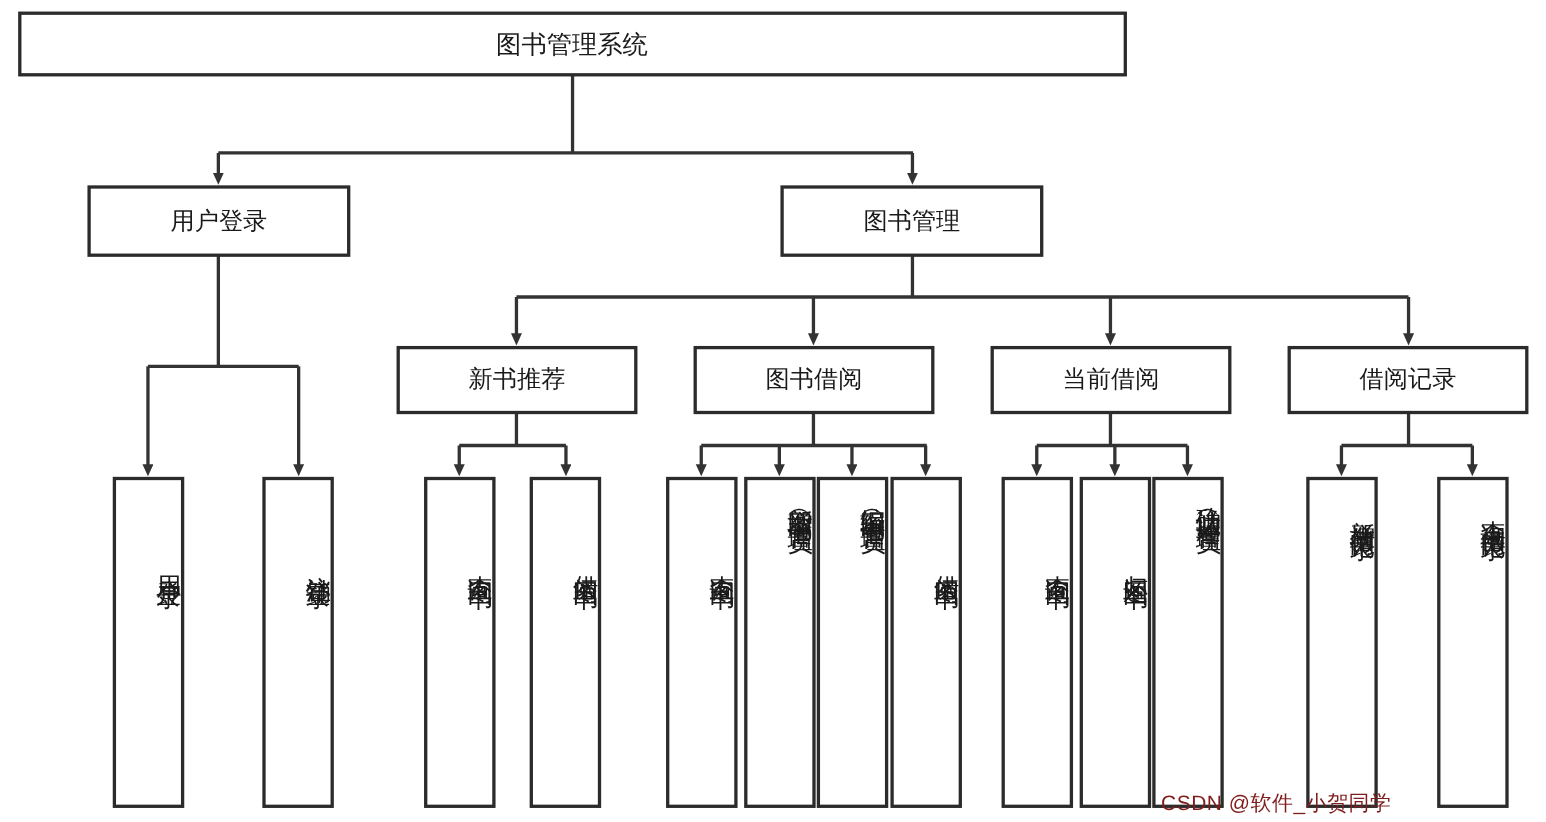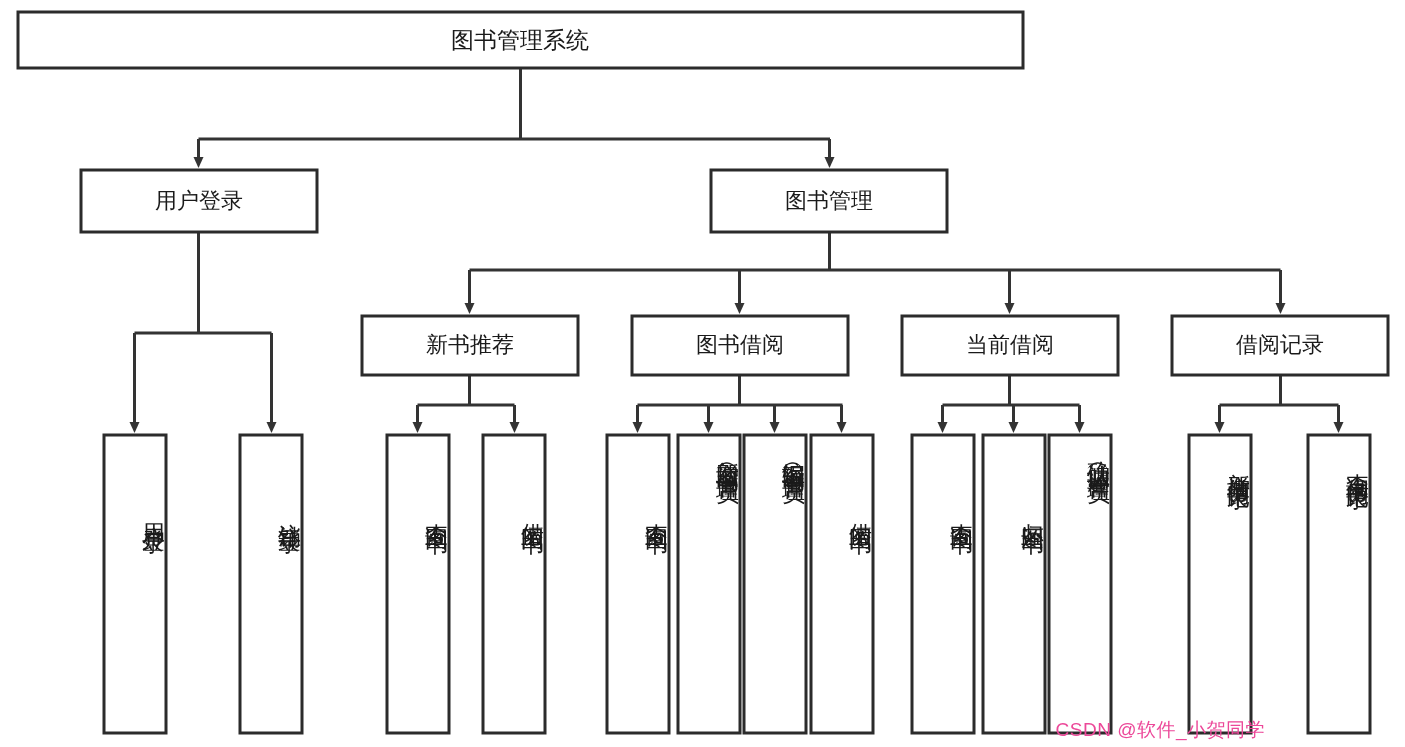--- a/index.html
+++ b/index.html
@@ -65,21 +65,21 @@
     white-space: nowrap;
     text-align: center;
     pointer-events: none;
   }
   .watermark {
     position: absolute;
     right: 8px;
     bottom: 4px;
     font-family: "Liberation Sans", "DejaVu Sans", sans-serif;
     font-size: 19px;
-    color: #ec4899;
+    color: #7f1d1d;
     white-space: nowrap;
     letter-spacing: 0.5px;
   }
 </style>
 </head>
 <body>
 
 <div id="diagram-root">
 
   <svg id="flow-svg" viewBox="0 0 1405 747">

